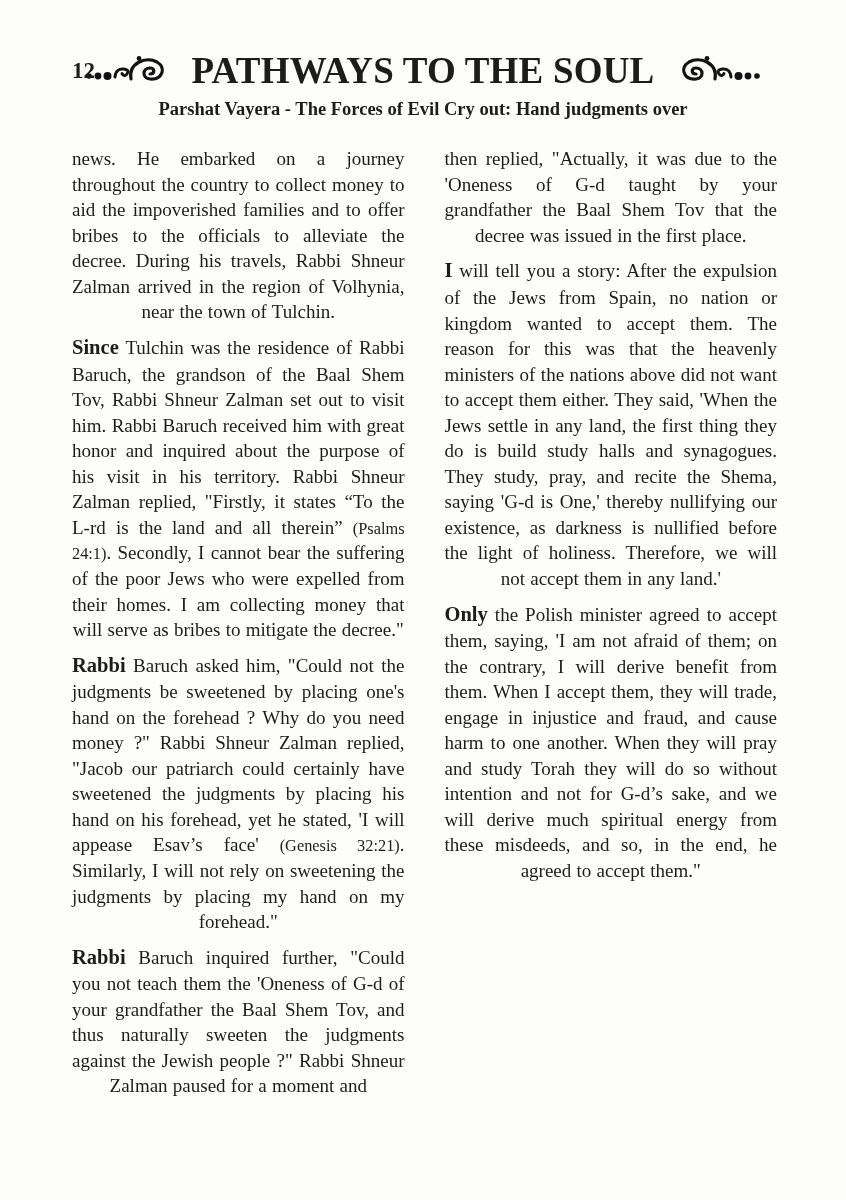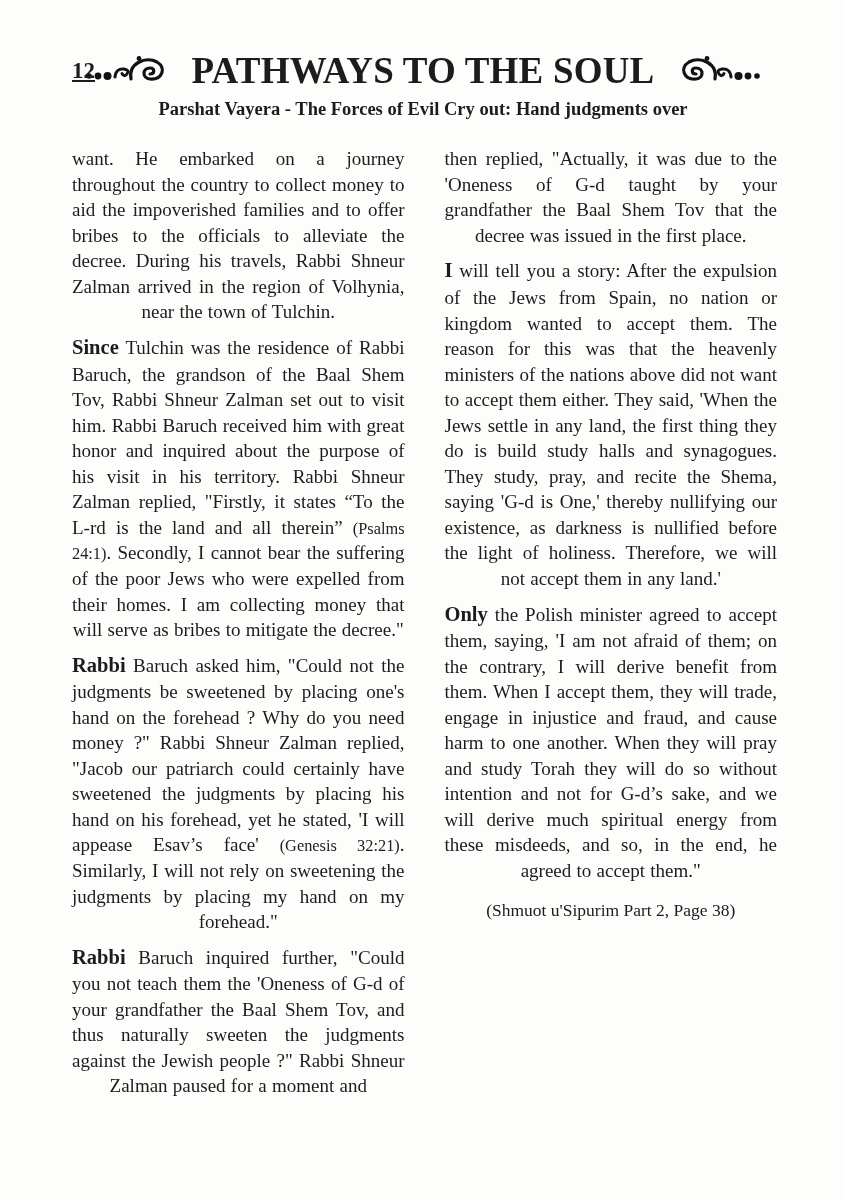--- a/index.html
+++ b/index.html
@@ -9,21 +9,21 @@
     margin:0 auto;
     background:#fdfdfc;
     color:#1c1c1c;
     font-family:"Liberation Serif", serif;
     box-sizing:border-box;
     overflow:hidden;
   }
   .header { margin-top:48px; position:relative; }
   .page-number {
     position:absolute; left:72px; top:10px;
-    font-weight:bold; font-size:23px;text-decoration:underline;
+    font-weight:bold; font-size:23px;
   }
   .title-row {
     display:flex; justify-content:center; align-items:center;
     gap:8px; height:44px;
   }
   .title {
     margin:0; font-size:37px; font-weight:bold;
     letter-spacing:0.2px; white-space:nowrap; line-height:1;
   }
   .orn { display:block; }
@@ -84,29 +84,28 @@
           <circle cx="55" cy="4.5" r="2.4" fill="#121212" stroke="none"></circle>
         </g>
       </svg>
     </div>
     <div class="subtitle">Parshat Vayera - The Forces of Evil Cry out: Hand judgments over</div>
   </div>
 
   <div class="columns">
     <div class="col">
       <div>
-          <p class="body"><span class="normal">want. He embarked on a journey throughout the country to collect money to aid the impoverished families and to offer bribes to the officials to alleviate the decree. During his travels, Rabbi Shneur Zalman arrived in the region of Volhynia, near the town of Tulchin.</span></p>
+          <p class="body"><span class="normal">news. He embarked on a journey throughout the country to collect money to aid the impoverished families and to offer bribes to the officials to alleviate the decree. During his travels, Rabbi Shneur Zalman arrived in the region of Volhynia, near the town of Tulchin.</span></p>
           <p class="body"><span class="lead">Since</span><span class="normal"> Tulchin was the residence of Rabbi Baruch, the grandson of the Baal Shem Tov, Rabbi Shneur Zalman set out to visit him. Rabbi Baruch received him with great honor and inquired about the purpose of his visit in his territory. Rabbi Shneur Zalman replied, "Firstly, it states “To the L-rd is the land and all therein” </span><span class="small">(Psalms 24:1)</span><span class="normal">. Secondly, I cannot bear the suffering of the poor Jews who were expelled from their homes. I am collecting money that will serve as bribes to mitigate the decree."</span></p>
           <p class="body"><span class="lead">Rabbi</span><span class="normal"> Baruch asked him, "Could not the judgments be sweetened by placing one's hand on the forehead ? Why do you need money ?" Rabbi Shneur Zalman replied, "Jacob our patriarch could certainly have sweetened the judgments by placing his hand on his forehead, yet he stated, 'I will appease Esav’s face' </span><span class="small">(Genesis 32:21)</span><span class="normal">. Similarly, I will not rely on sweetening the judgments by placing my hand on my forehead."</span></p>
           <p class="body"><span class="lead">Rabbi</span><span class="normal"> Baruch inquired further, "Could you not teach them the 'Oneness of G-d of your grandfather the Baal Shem Tov, and thus naturally sweeten the judgments against the Jewish people ?" Rabbi Shneur Zalman paused for a moment and</span></p>
         </div>
     </div>
     <div class="col">
       <div>
           <p class="body"><span class="normal">then replied, "Actually, it was due to the 'Oneness of G-d taught by your grandfather the Baal Shem Tov that the decree was issued in the first place.</span></p>
           <p class="body"><span class="lead">I</span><span class="normal"> will tell you a story: After the expulsion of the Jews from Spain, no nation or kingdom wanted to accept them. The reason for this was that the heavenly ministers of the nations above did not want to accept them either. They said, 'When the Jews settle in any land, the first thing they do is build study halls and synagogues. They study, pray, and recite the Shema, saying 'G-d is One,' thereby nullifying our existence, as darkness is nullified before the light of holiness. Therefore, we will not accept them in any land.'</span></p>
           <p class="body"><span class="lead">Only</span><span class="normal"> the Polish minister agreed to accept them, saying, 'I am not afraid of them; on the contrary, I will derive benefit from them. When I accept them, they will trade, engage in injustice and fraud, and cause harm to one another. When they will pray and study Torah they will do so without intention and not for G-d’s sake, and we will derive much spiritual energy from these misdeeds, and so, in the end, he agreed to accept them."</span></p>
         </div>
-      <p class="citation">(Shmuot u'Sipurim Part 2, Page 38)</p>
     </div>
   </div>
 
 </div>
 
 </body></html>

